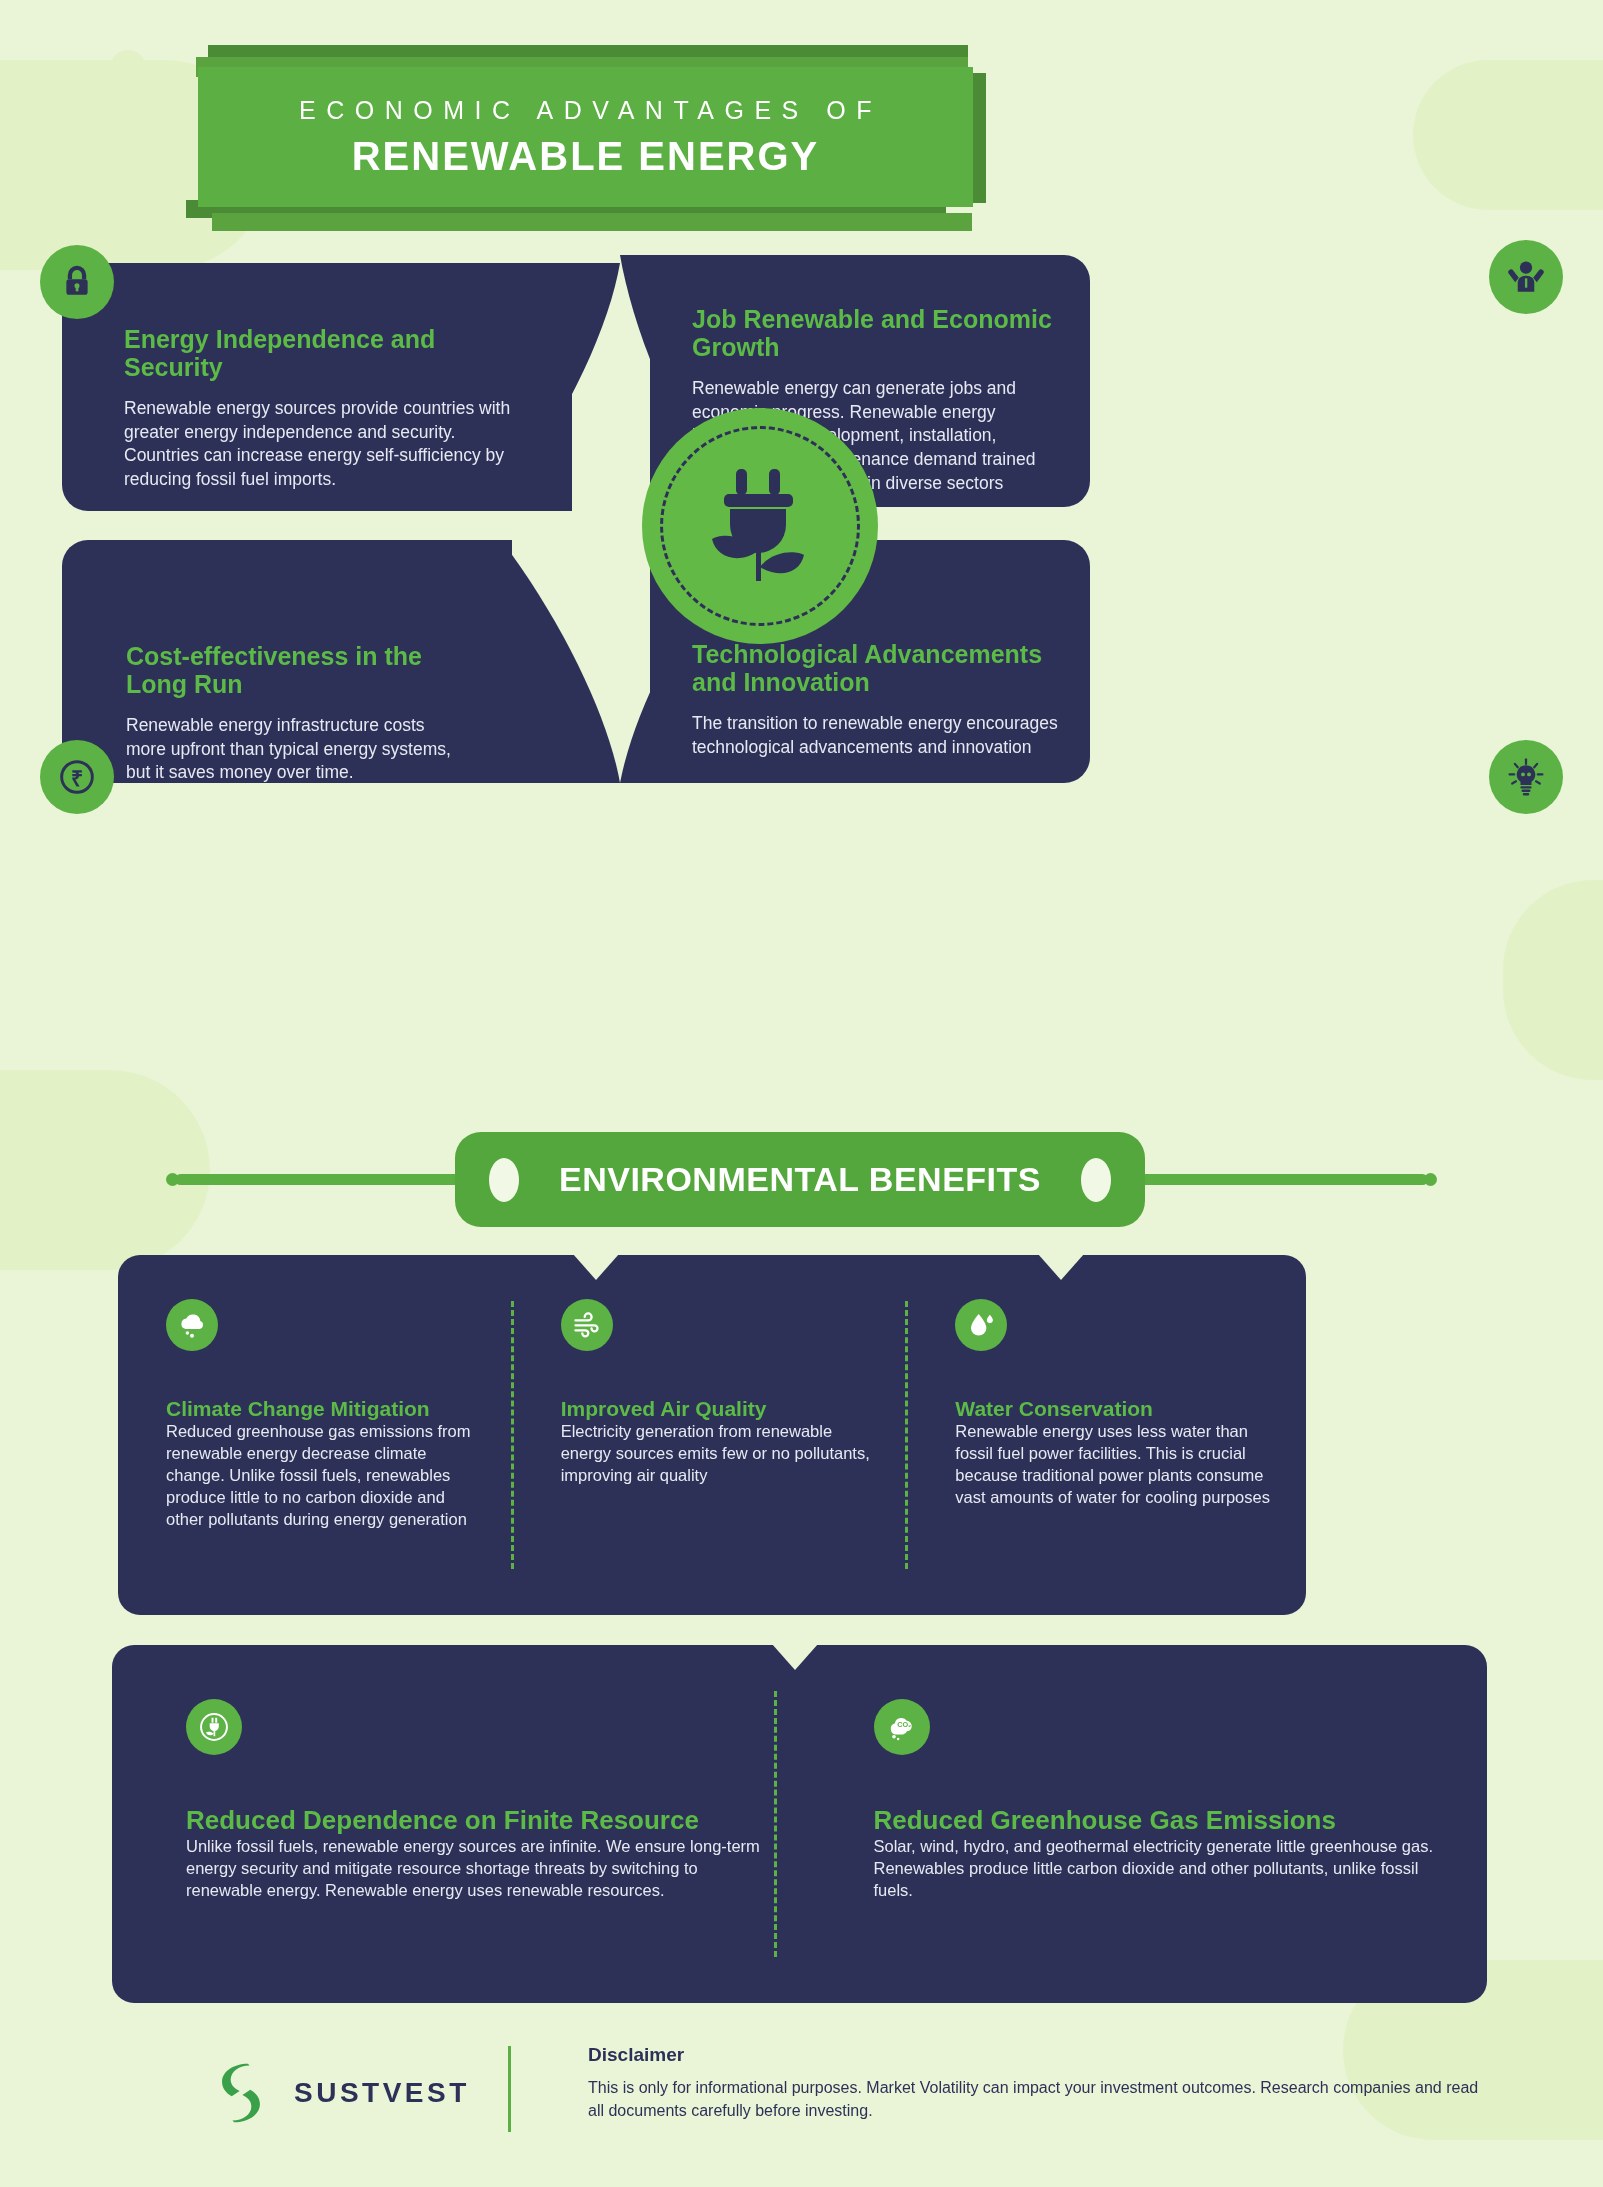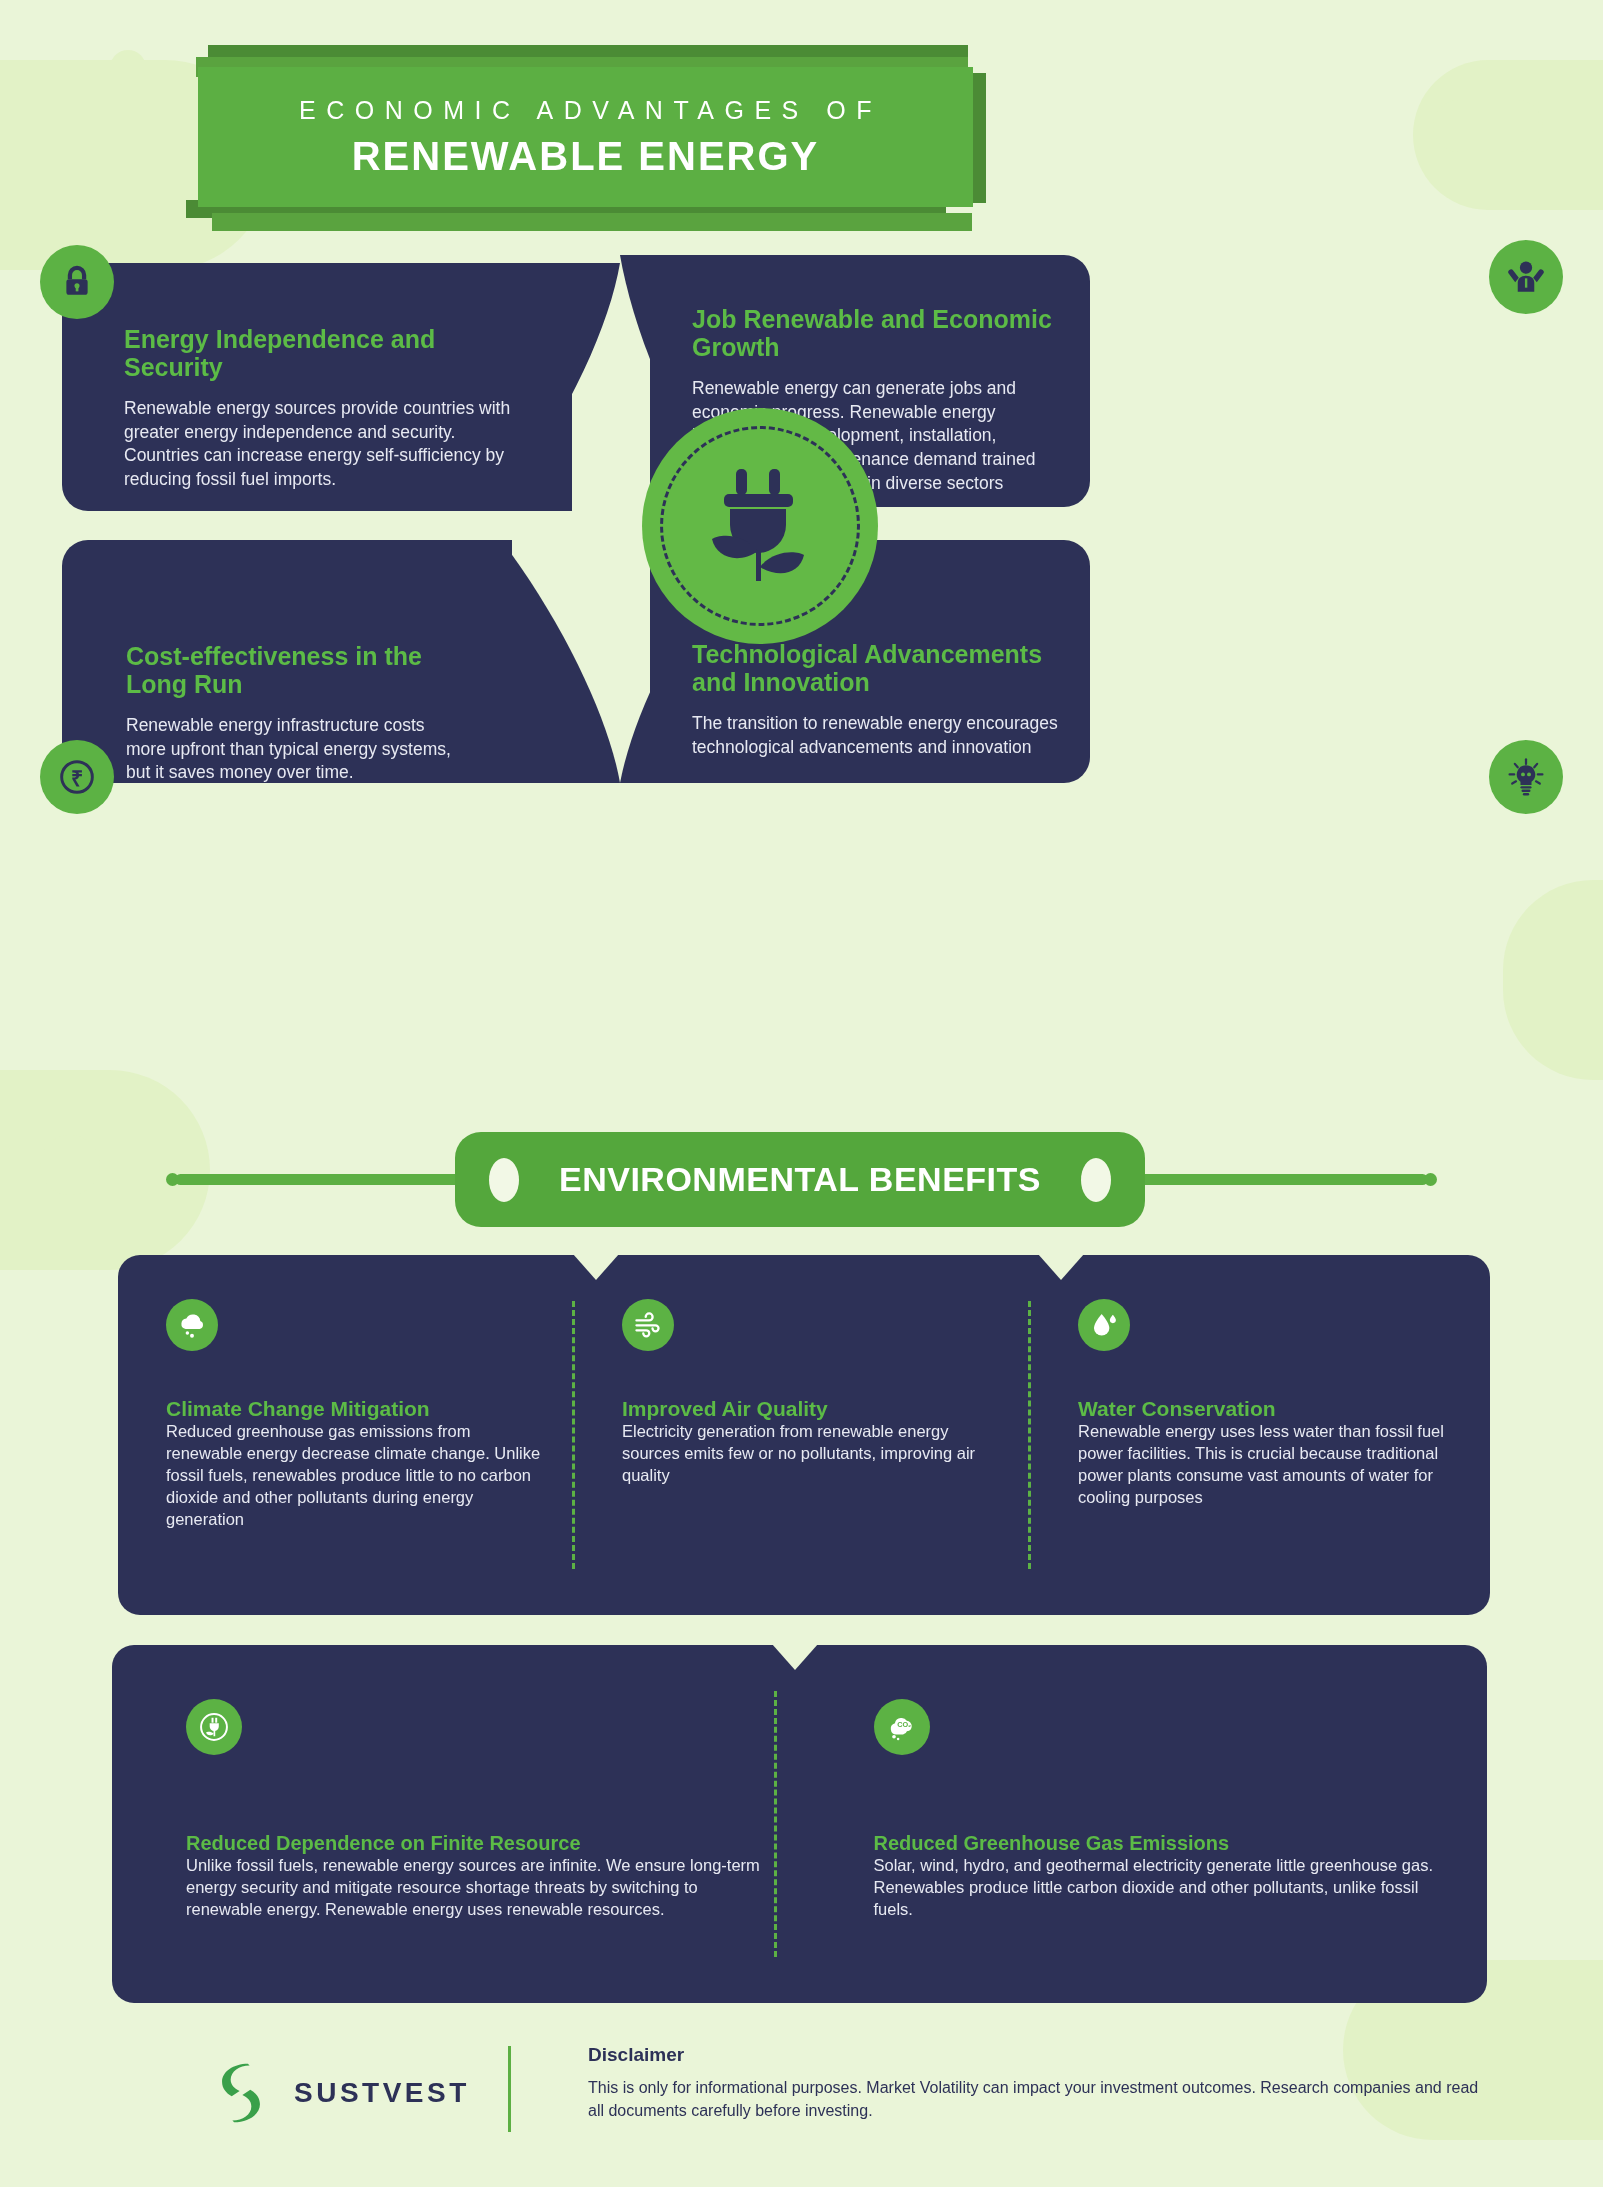--- a/index.html
+++ b/index.html
@@ -124,21 +124,21 @@
   .sb-knob { width: 30px; height: 44px; border-radius: 50%; background: #f2f8e6; }
   .sb-text {
     color: #ffffff; font-size: 34px; font-weight: 700; letter-spacing: 0.5px;
     text-transform: uppercase;
   }
 
   
   .env-panel {
     position: absolute; background: #2d3157; border-radius: 22px;
   }
-  .env-row1 { left: 118px; top: 1255px; width: 1372px; height: 360px; }
+  .env-row1 { left: 118px; top: 1255px; width: 1188px; height: 360px; }
   .env-row2 { left: 112px; top: 1645px; width: 1375px; height: 358px; }
 
   .notch {
     position: absolute; top: -1px; width: 46px; height: 26px; background: #eaf5d8;
     clip-path: polygon(0 0, 100% 0, 50% 100%);
   }
 
   .env-grid { display: flex; height: 100%; }
   .env-col { position: relative; padding: 44px 36px 0 48px; flex: 1; }
   .env-col.c2 { padding-left: 44px; }
@@ -152,21 +152,21 @@
   }
   .env-title {
     color: #5cbb46; font-size: 21px; font-weight: 700; margin-top: 46px;
   }
   .env-body {
     color: #e7e9f2; font-size: 16.5px; line-height: 1.33; font-weight: 400;
   }
 
   .env-row2 .env-col { padding: 54px 36px 0 74px; }
   .env-row2 .env-icon { width: 56px; height: 56px; }
-  .env-row2 .env-title { margin-top: 77px; font-size: 20px; }
+  .env-row2 .env-title { margin-top: 50px; font-size: 26px; }
 
   
   .footer { position: absolute; left: 0; top: 2040px; width: 1603px; height: 120px; }
   .f-logo { position: absolute; left: 215px; top: 22px; display: flex; align-items: center; gap: 27px; }
   .f-logo-name {
     color: #2d3157; font-size: 28px; font-weight: 700; letter-spacing: 3.5px;
   }
   .f-rule { position: absolute; left: 508px; top: 6px; width: 3px; height: 86px; background: #5caf43; }
   .f-text { position: absolute; left: 588px; top: 4px; width: 900px; }
   .f-title { color: #2d3157; font-size: 19px; font-weight: 700; }

